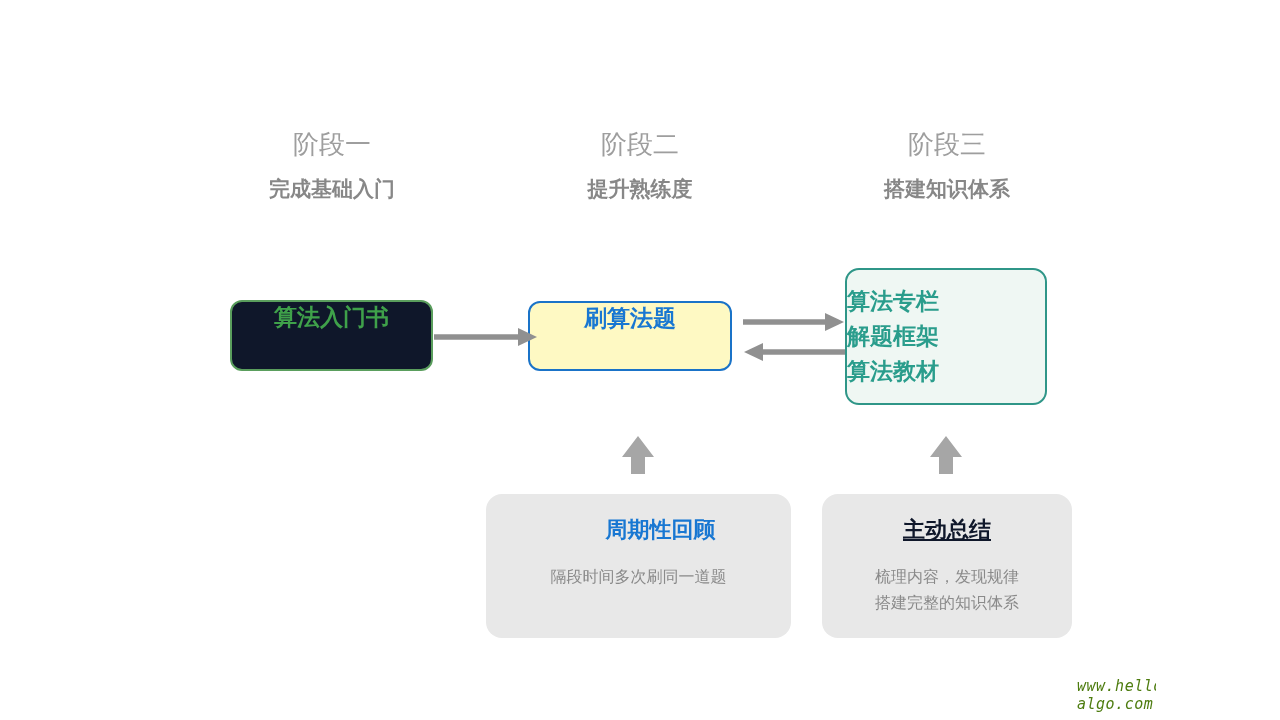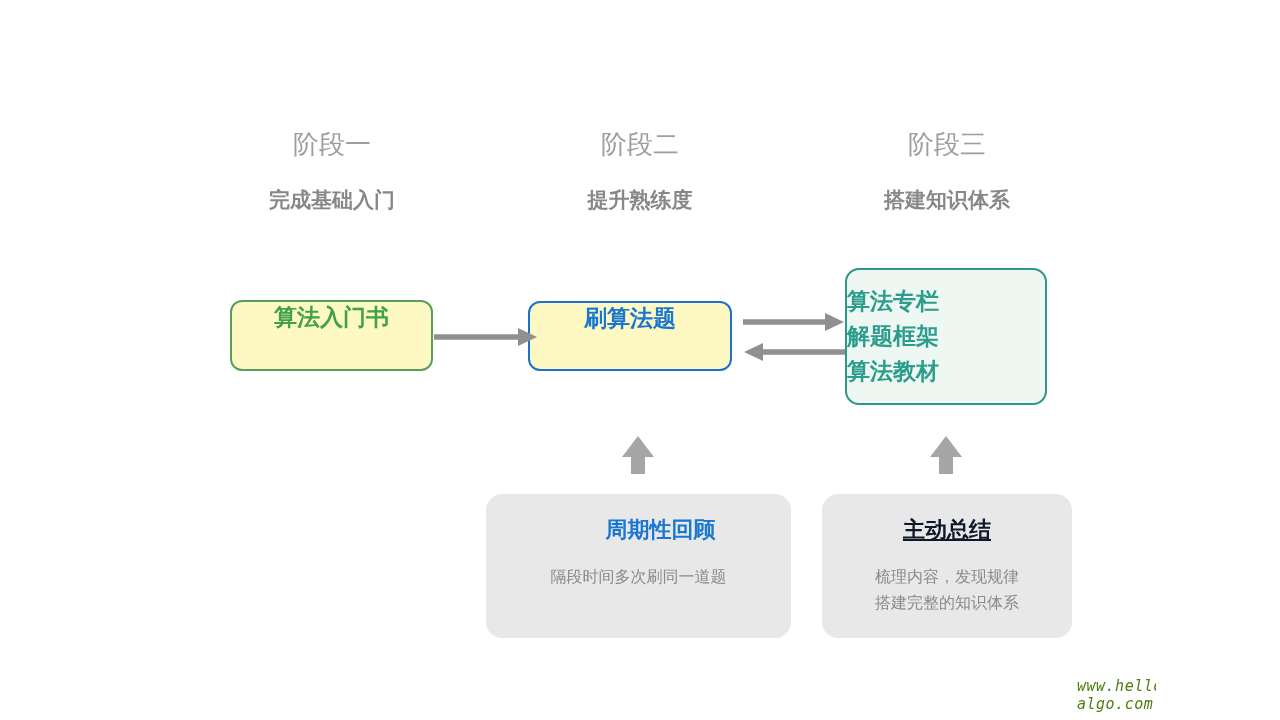--- a/index.html
+++ b/index.html
@@ -4,33 +4,33 @@
 <style>
   html,body { margin:0; padding:0; background:#ffffff; }
   .canvas {
     position:relative; width:1156px; height:720px; background:#ffffff;
     font-family:"Liberation Sans", sans-serif; overflow:hidden;
   }
 
   
   .phase { position:absolute; width:204px; text-align:center; top:131px; }
   .phase-label { font-size:26px; line-height:26px; color:#9e9e9e; font-weight:400; }
-  .phase-sub { margin-top:31px; font-size:21px; line-height:24px; font-weight:bold; color:#878787; }
+  .phase-sub { margin-top:20px; font-size:21px; line-height:24px; font-weight:bold; color:#878787; }
   .phase-1 { left:230px; }
   .phase-2 { left:538px; }
   .phase-3 { left:845px; }
 
   
   .node {
     position:absolute; box-sizing:border-box; display:flex; align-items:flex-start;
     justify-content:center; border-radius:12px; font-weight:bold; font-size:23px;
   }
   .node-green {
     left:230px; top:300px; width:203px; height:71px;
-    background:#fef9c3; border:2.5px solid #5a9e5d; color:#3fa14a;
+    background:#0f172a; border:2.5px solid #5a9e5d; color:#3fa14a;
   }
   .node-blue {
     left:528px; top:301px; width:204px; height:70px;
     background:#fef9c3; border:2.5px solid #1a73c8; color:#1877d2;
   }
   .node-teal {
     left:845px; top:268px; width:202px; height:137px; border-radius:14px;
     background:#eff7f3; border:2.5px solid #2f9688; color:#2a9d8c;
     flex-direction:column; line-height:35px;
   }

